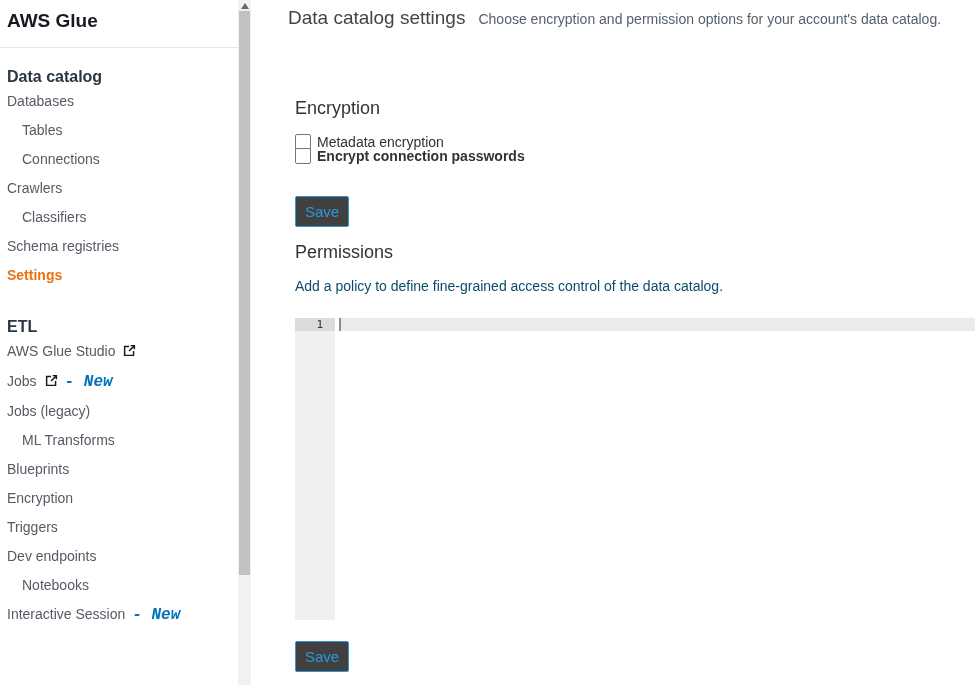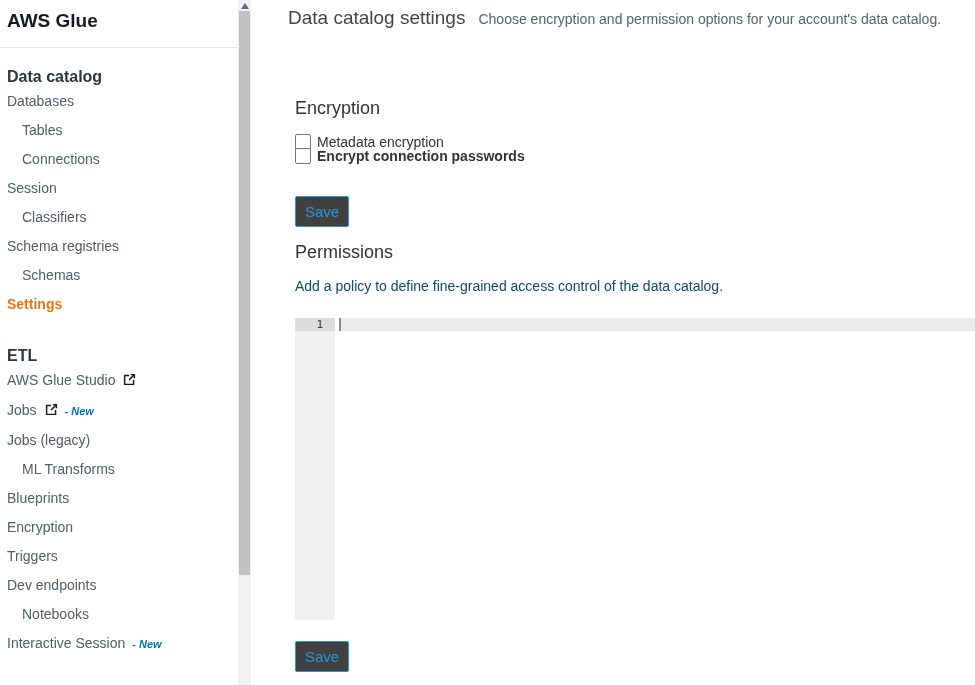--- a/index.html
+++ b/index.html
@@ -10,21 +10,21 @@
   .sidebar { position:absolute; left:0; top:0; width:252px; height:520px; background:#fff; }
   .app-title { position:absolute; left:7px; top:10px; font-size:19px; font-weight:700; color:#16191f; }
   .sidebar-divider { position:absolute; left:0; top:47px; width:238px; border-bottom:1px solid #e7e7e7; }
   .sidebar-nav { position:absolute; left:7px; top:48px; width:224px; }
   .nav-heading { font-size:16px; font-weight:700; color:#2a3644; line-height:20px; margin:19px 0 0 0; }
   .nav-section + .nav-section .nav-heading { margin-top:27px; }
   .nav-item { line-height:29px; font-size:14px; color:#545b64; cursor:pointer; white-space:nowrap; }
   .nav-item.indent { padding-left:15px; }
   .nav-item.selected .nav-label { color:#ec7211; font-weight:700; }
   .nav-item .ext-icon { display:inline-block; margin-left:8px; vertical-align:-1px; }
-  .new-badge { font-size:11px; font-weight:700; font-style:italic; margin-left:7px; }
+  .new-badge { font-size:16px; font-weight:700; font-style:italic; margin-left:7px;font-family:Liberation Mono, monospace; }
 
   
   .vscrollbar { position:absolute; left:238px; top:0; width:13px; height:685px; background:#f1f1f1; }
   .vscroll-up { position:absolute; left:0; top:0; width:13px; height:11px; display:flex; align-items:center; justify-content:center; cursor:pointer; }
   .vscroll-up .tri { width:0; height:0; border-left:4px solid transparent; border-right:4px solid transparent; border-bottom:6px solid #5f6a75; }
   .vscroll-thumb { position:absolute; left:1px; top:11px; width:11px; height:564px; background:#c1c1c1; cursor:pointer; }
 
   
   .main { position:absolute; left:252px; top:0; right:0; height:685px; background:#fff; }
   .page-header { position:absolute; left:36px; top:7px; display:flex; align-items:baseline; white-space:nowrap; }
@@ -61,24 +61,23 @@
 
 <div class="sidebar">
   <div class="app-title">AWS Glue</div>
   <div class="sidebar-divider"></div>
   <div class="sidebar-nav" id="sidebar-sections">
       <div class="nav-section">
         <div class="nav-heading">Data catalog</div>
         <div class="nav-item"><span class="nav-label">Databases</span></div>
         <div class="nav-item indent"><span class="nav-label">Tables</span></div>
         <div class="nav-item indent"><span class="nav-label">Connections</span></div>
-        <div class="nav-item"><span class="nav-label">Session</span></div>
+        <div class="nav-item"><span class="nav-label">Crawlers</span></div>
         <div class="nav-item indent"><span class="nav-label">Classifiers</span></div>
         <div class="nav-item"><span class="nav-label">Schema registries</span></div>
-        <div class="nav-item indent"><span class="nav-label">Schemas</span></div>
         <div class="nav-item selected"><span class="nav-label">Settings</span></div>
       </div>
       <div class="nav-section">
         <div class="nav-heading">ETL</div>
         <div class="nav-item"><span class="nav-label">AWS Glue Studio</span><span class="ext-icon"><svg width="13" height="13" viewBox="0 0 16 16">
               <path d="M13 8.5V14H2V3h5.5" fill="none" stroke="#16191f" stroke-width="1.8"></path>
               <path d="M9.5 2H14v4.5" fill="none" stroke="#16191f" stroke-width="1.8"></path>
               <path d="M14 2L7.5 8.5" fill="none" stroke="#16191f" stroke-width="1.8"></path>
             </svg></span></div>
         <div class="nav-item"><span class="nav-label">Jobs</span><span class="ext-icon"><svg width="13" height="13" viewBox="0 0 16 16">

